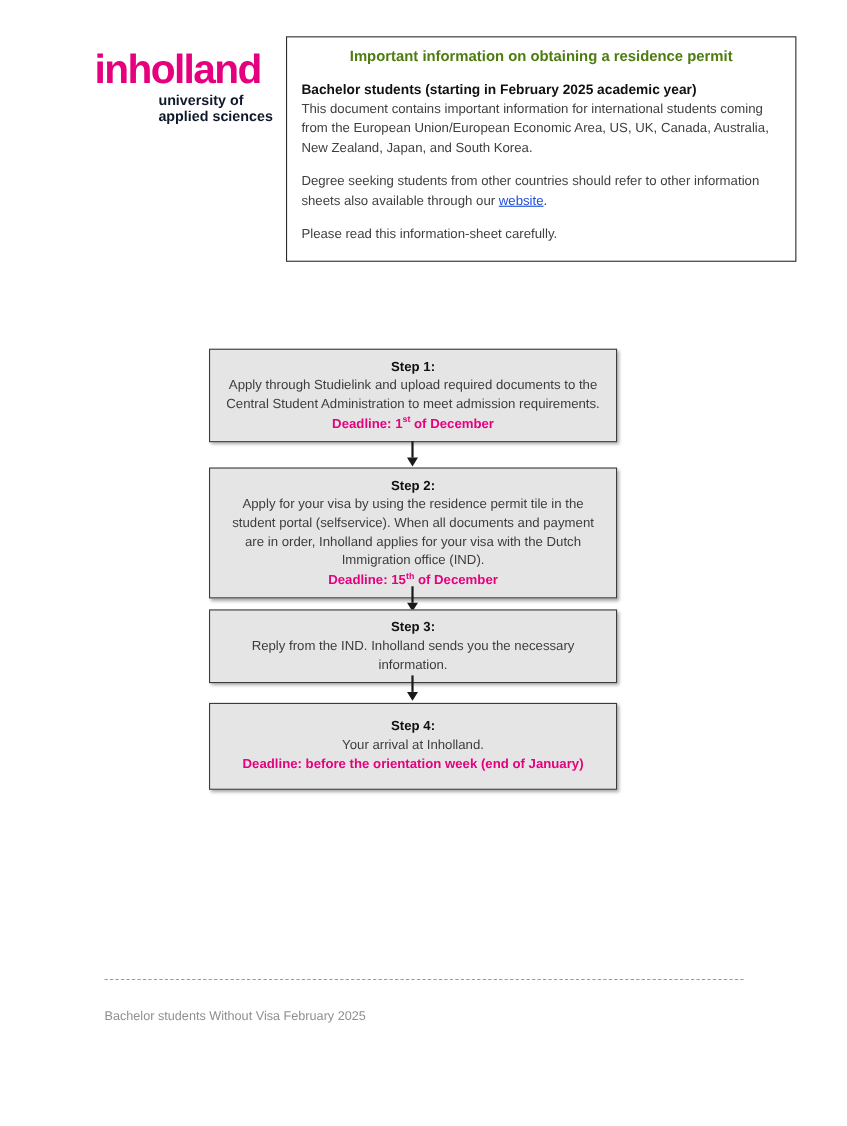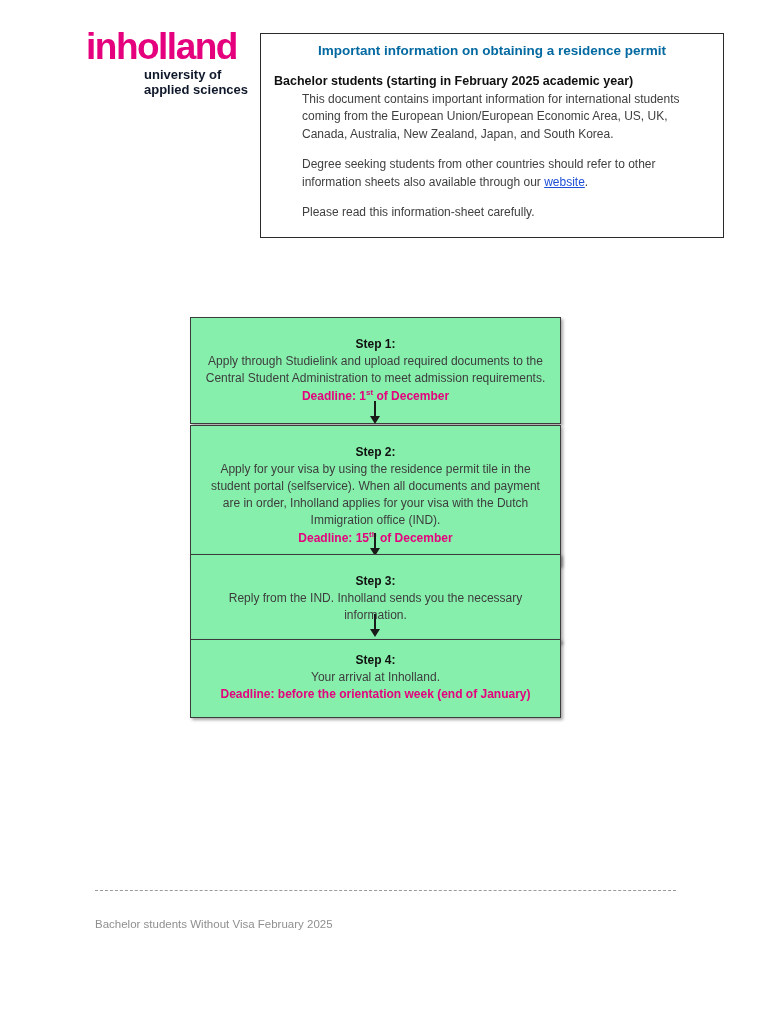--- a/index.html
+++ b/index.html
@@ -4,56 +4,56 @@
 <style>
   * { margin:0; padding:0; box-sizing:border-box; }
   html,body { background:#ffffff; }
   body { font-family:"Liberation Sans", sans-serif; }
   .page {
     position:relative; width:770px; height:1024px;
     background:#ffffff; margin:0 auto; overflow:hidden;
   }
 
   
-  .logo { position:absolute; left:86px; top:28px; color:#E5007D; }
+  .logo { position:absolute; left:86px; top:44px; color:#E5007D; }
   .logo-brand {
     font-size:37px; font-weight:800; letter-spacing:-1.5px; line-height:1;
     color:#E5007D;
   }
   .logo-sub {
     margin-left:58px; margin-top:3px; font-size:13px; font-weight:700;
     line-height:1.15; color:#0f172a;
   }
 
   
   .info-box {
     position:absolute; left:260px; top:33px; width:464px;
     border:1px solid #2b2b2b; background:#ffffff;
     padding:9px 13px 16px 13px;
   }
   .info-title {
-    text-align:center; font-weight:700; font-size:13.5px; color:#0369a1;
+    text-align:center; font-weight:700; font-size:13.5px; color:#4d7c0f;
     margin-bottom:16px;
   }
   .info-subtitle {
     font-weight:700; font-size:12.5px; color:#101010;
     margin-bottom:3px;
   }
   .info-p {
-    font-size:12px; color:#3f3f3f; line-height:1.45; margin-bottom:13px;margin-left:28px;
+    font-size:12px; color:#3f3f3f; line-height:1.45; margin-bottom:13px;
   }
   .info-p.last { margin-bottom:0; }
   .website-link { text-decoration:underline; color:#1d4ed8; cursor:pointer; }
 
   
   .step-box {
     position:absolute; left:190px; width:371px;
-    background:#86efac; border:1px solid #3c3c3c;
+    background:#e5e5e5; border:1px solid #3c3c3c;
     box-shadow:2px 2px 3px rgba(0,0,0,0.35);
-    text-align:center; padding:18px 14px; font-size:12px;
+    text-align:center; padding:7px 14px; font-size:12px;
   }
   .step-title { font-weight:700; color:#101010; line-height:1.4; }
   .step-body  { color:#3d3d3d; line-height:1.42; }
   .step-deadline { font-weight:700; color:#E5007D; line-height:1.45;text-align:center; }
   .step-deadline sup { font-size:8px; }
   .box-1 { top:317px; }
   .box-2 { top:425px; }
   .box-3 { top:554px; }
   .box-4 { top:639px; padding-top:12px; padding-bottom:14px; }
 

